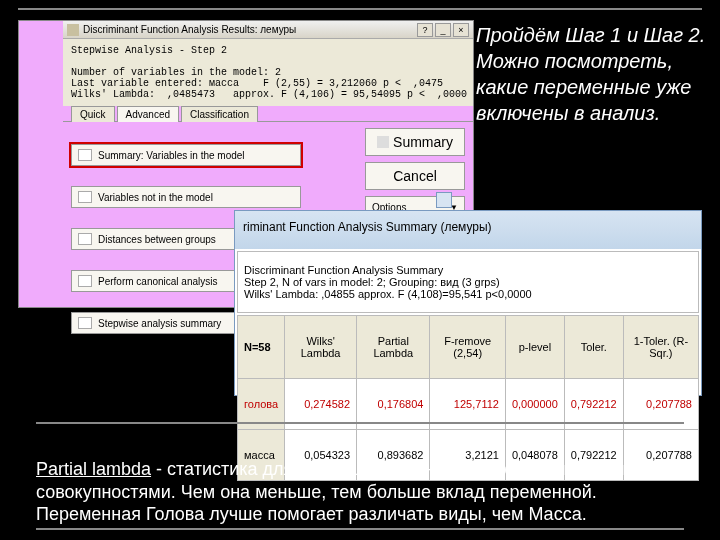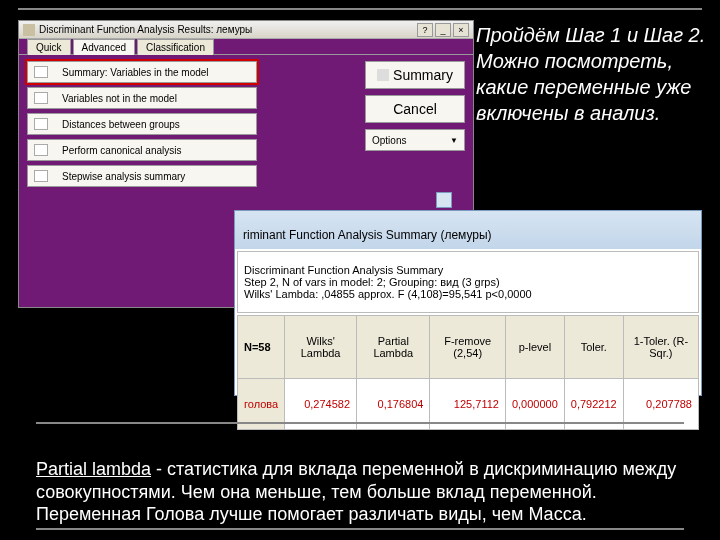--- a/index.html
+++ b/index.html
@@ -39,23 +39,24 @@
   }
   .anno-bottom .u { text-decoration: underline; }
 
   
   .dialog {
     position: absolute;
     top: 20px;
     left: 18px;
     width: 456px;
     height: 288px;
-    background: #701a75;
+    background: #f0abfc;
     border: 1px solid #888;
     font-size: 10px;
+    padding-left: 44px;
   }
   .titlebar {
     height: 18px;
     background: linear-gradient(#f0f0f0,#d8d4c8);
     display: flex;
     align-items: center;
     padding: 0 4px;
     font-size: 10px;
     color: #000;
     border-bottom: 1px solid #aaa;
@@ -76,43 +77,43 @@
   .tabs { display:flex; gap:2px; padding-left:8px; font-size:10px; }
   .tab { padding: 2px 8px; background:#ece9d8; border:1px solid #999; border-bottom:none; }
   .tab.active { background:#f8f6f0; }
   .tabline { height:1px; background:#999; margin-top:-1px; }
 
   .dialog-body { display:flex; padding:6px 8px; gap:6px; }
   .left-col { flex:1; display:flex; flex-direction:column; gap:4px; }
   .right-col { width:110px; display:flex; flex-direction:column; gap:6px; align-items:flex-end; }
 
   .wbtn {
-    display:flex; align-items:center; gap:14px;
+    display:flex; align-items:center; gap:6px;
     border:1px solid #999; background:#f8f6f0;
-    padding:2px 6px; height:22px; font-size:10px; width:230px; color:#000;
+    padding:2px 6px; height:22px; font-size:10px; width:230px; color:#000;margin-top:16px;
   }
   .wbtn .bicon { width:14px; height:12px; background:#fff; border:1px solid #aaa; }
   .wbtn.red { outline:2px solid #d00000; outline-offset:0; }
 
   .rbtn { border:1px solid #999; background:#f8f6f0; padding:2px 6px; height:28px; font-size:14px; width:100px; display:flex; align-items:center; justify-content:center; color:#000; }
   .rbtn .ricon { width:12px;height:12px;background:#ddd;margin-right:4px; }
   .optbtn { border:1px solid #999; background:#f8f6f0; padding:2px 6px; height:22px; font-size:10px; width:100px; display:flex; align-items:center; color:#000; }
   .optbtn .down { margin-left:auto; font-size:8px; }
 
   
   .summary {
     position:absolute;
     top:210px; left:234px;
     width:468px; height:186px;
     background:#fff; border:1px solid #7a9ac0;
     font-size:11px;
   }
   .summary .stitle {
     height:38px; background:linear-gradient(#d7e4f2,#c2d6ea);
-    color:#000; font-size:12px; padding:17px 8px;
+    color:#000; font-size:12px; padding:9px 8px;
     white-space:nowrap; overflow:hidden;
   }
   .summary .ssub {
     background:#fff; border:1px solid #bbb; margin:2px;
     padding:12px 6px; font-size:11px; color:#000;
   }
   .summary table {
     border-collapse:collapse; width:calc(100% - 4px); margin:2px; font-size:11px;
   }
   .summary th, .summary td {
@@ -134,20 +135,25 @@
 
 <div class="dialog">
   <div class="titlebar">
     <span class="ticon"></span>
     <span>Discriminant Function Analysis Results: лемуры</span>
     <span class="spacer"></span>
     <span class="winbtn">?</span>
     <span class="winbtn">_</span>
     <span class="winbtn">×</span>
   </div>
+  <div class="monotext">Stepwise Analysis - Step 2
+
+Number of variables in the model: 2
+Last variable entered: масса    F (2,55) = 3,212060 p &lt;  ,0475
+Wilks' Lambda:  ,0485473   approx. F (4,106) = 95,54095 p &lt;  ,0000</div>
   <div class="tabs">
     <div class="tab">Quick</div>
     <div class="tab active">Advanced</div>
     <div class="tab">Classification</div>
   </div>
   <div class="tabline"></div>
   <div class="dialog-body">
     <div class="left-col">
       <div class="wbtn red">
         <span class="bicon"></span>
@@ -207,20 +213,29 @@
     </tr>
     <tr>
       <td class="rowh red">голова</td>
       <td class="red">0,274582</td>
       <td class="red">0,176804</td>
       <td class="red">125,7112</td>
       <td class="red">0,000000</td>
       <td class="red">0,792212</td>
       <td class="red">0,207788</td>
     </tr>
+    <tr>
+      <td class="rowh">масса</td>
+      <td>0,054323</td>
+      <td>0,893682</td>
+      <td>3,2121</td>
+      <td>0,048078</td>
+      <td>0,792212</td>
+      <td>0,207788</td>
+    </tr>
   </tbody>
     </table>
 </div>
 
 <div class="anno-right">Пройдём Шаг 1 и Шаг 2. Можно посмотреть, какие переменные уже включены в анализ.</div>
 
 <div class="slide-border2"></div>
 <div class="anno-bottom">
   <span class="u">Partial lambda</span><span style="white-space:pre-line"> - статистика для вклада переменной в дискриминацию между совокупностями. Чем она меньше, тем больше вклад переменной.
 Переменная Голова лучше помогает различать виды, чем Масса.</span>

